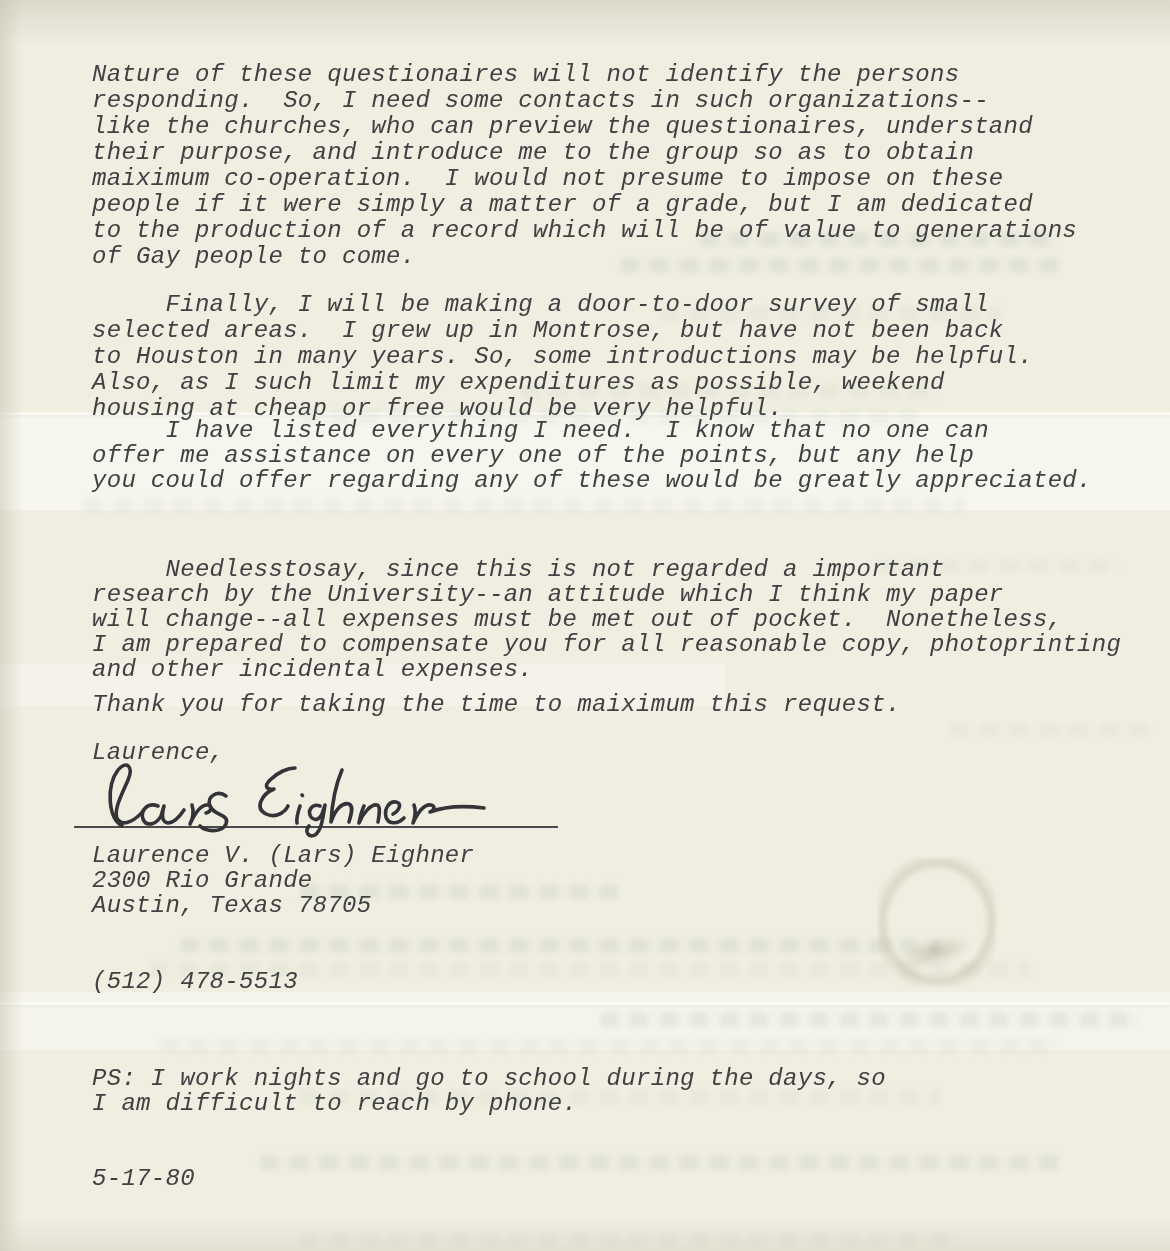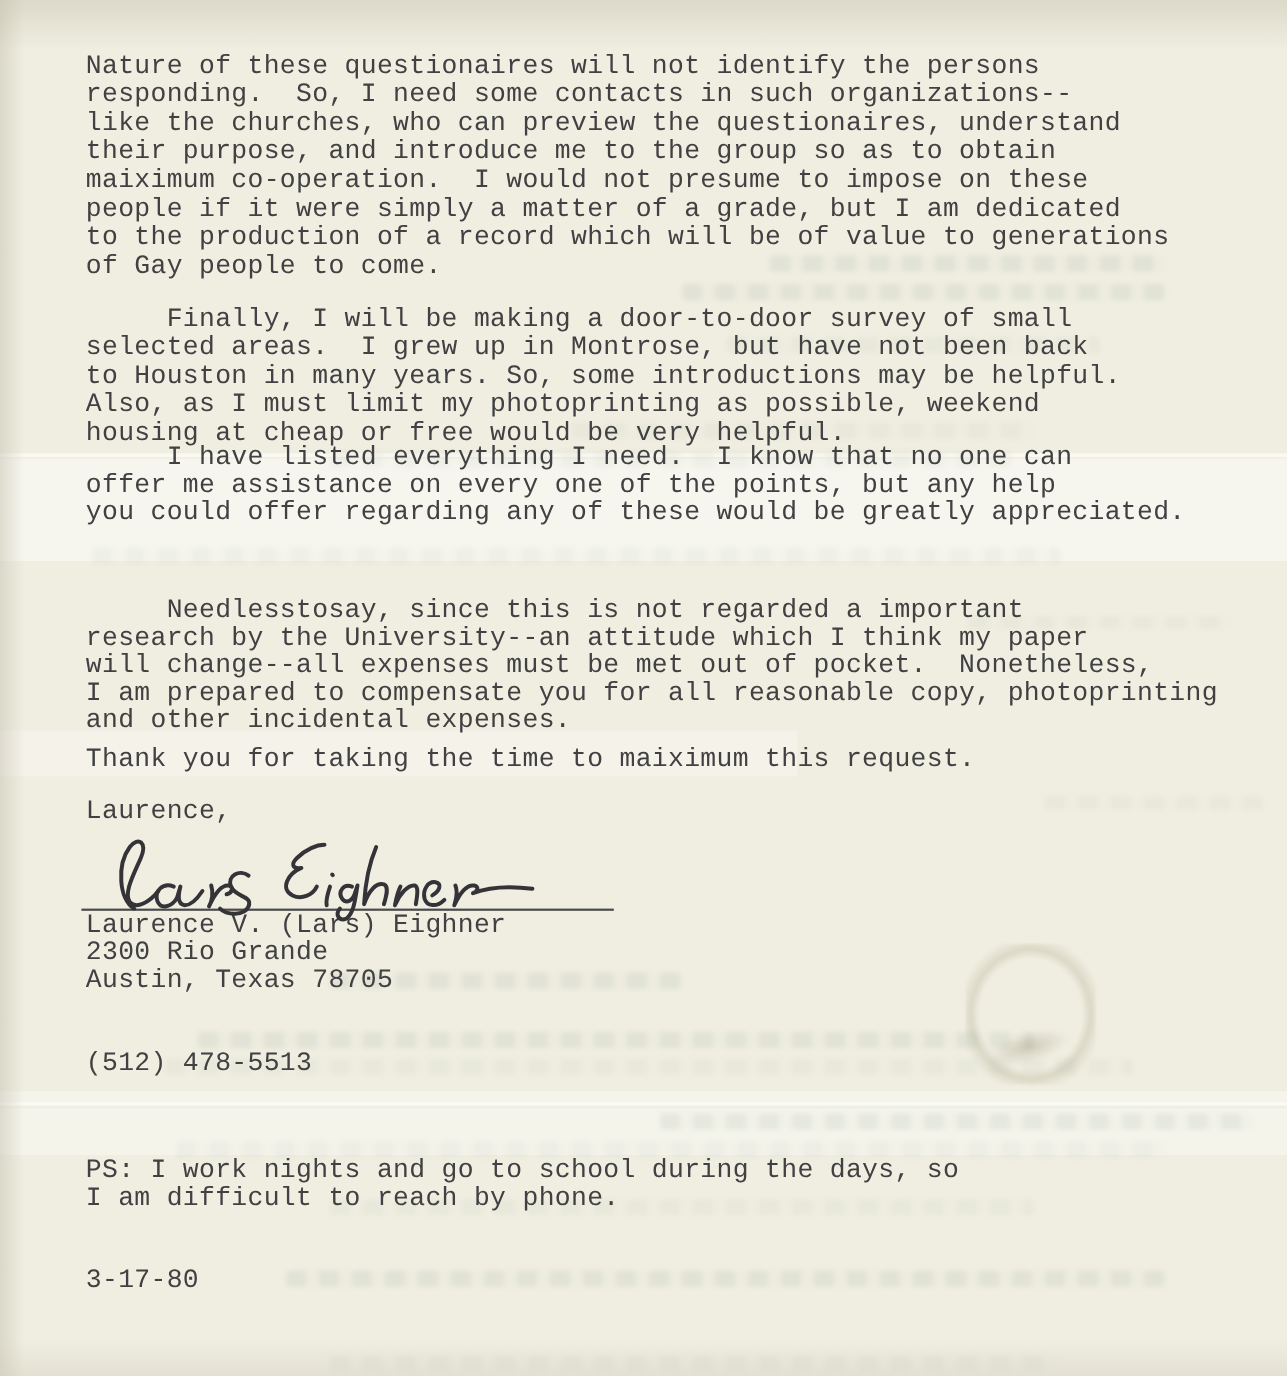--- a/index.html
+++ b/index.html
@@ -36,24 +36,24 @@
       rgba(148,140,105,.22) 65%,rgba(148,140,105,.10) 72%,rgba(0,0,0,0) 79%);
     filter:blur(1px);pointer-events:none;
   }
   .ring-smudge{
     position:absolute;z-index:1;left:896px;top:938px;width:78px;height:28px;
     background:radial-gradient(ellipse at center,rgba(118,110,78,.28),rgba(118,110,78,0) 70%);
     filter:blur(2px);transform:rotate(-14deg);pointer-events:none;
   }
   
   .tl{
-    position:absolute;left:76px;z-index:3;margin:2px;
+    position:absolute;left:76px;z-index:3;margin:16px;
     white-space:pre;
     font-family:inherit;
-    font-size:24px;letter-spacing:.3px;line-height:26px;
+    font-size:24px;letter-spacing:.3px;line-height:26px;font-style:italic;
   }
   .lh25{line-height:25px;}
   .sig-svg{position:absolute;left:88px;top:756px;z-index:4;}
   .sig-line{position:absolute;left:74px;top:826px;width:484px;height:2px;background:#4a4a4c;z-index:3;}
 </style>
 </head>
 <body>
 
 <div class="page">
 
@@ -92,21 +92,21 @@
 responding.  So, I need some contacts in such organizations--
 like the churches, who can preview the questionaires, understand
 their purpose, and introduce me to the group so as to obtain
 maiximum co-operation.  I would not presume to impose on these
 people if it were simply a matter of a grade, but I am dedicated
 to the production of a record which will be of value to generations
 of Gay people to come.</pre>
     <pre class="tl" style="top:276px">     Finally, I will be making a door-to-door survey of small
 selected areas.  I grew up in Montrose, but have not been back
 to Houston in many years. So, some introductions may be helpful.
-Also, as I must limit my photoprinting as possible, weekend
+Also, as I such limit my expenditures as possible, weekend
 housing at cheap or free would be very helpful.</pre>
     <pre class="tl lh25" style="top:402px">     I have listed everything I need.  I know that no one can
 offer me assistance on every one of the points, but any help
 you could offer regarding any of these would be greatly appreciated.</pre>
     <pre class="tl lh25" style="top:541px">     Needlesstosay, since this is not regarded a important
 research by the University--an attitude which I think my paper
 will change--all expenses must be met out of pocket.  Nonetheless,
 I am prepared to compensate you for all reasonable copy, photoprinting
 and other incidental expenses.</pre>
 
@@ -140,15 +140,15 @@
     </svg>
     <div class="sig-line"></div>
 
     <pre class="tl lh25" style="top:827px">Laurence V. (Lars) Eighner</pre>
 
     <pre class="tl lh25" style="top:852px">2300 Rio Grande
 Austin, Texas 78705</pre>
     <pre class="tl lh25" style="top:953px">(512) 478-5513</pre>
     <pre class="tl lh25" style="top:1050px">PS: I work nights and go to school during the days, so
 I am difficult to reach by phone.</pre>
-    <pre class="tl lh25" style="top:1150px">3-17-80</pre>
+    <pre class="tl lh25" style="top:1150px">5-17-80</pre>
   </main>
 </div>
 
 </body></html>

